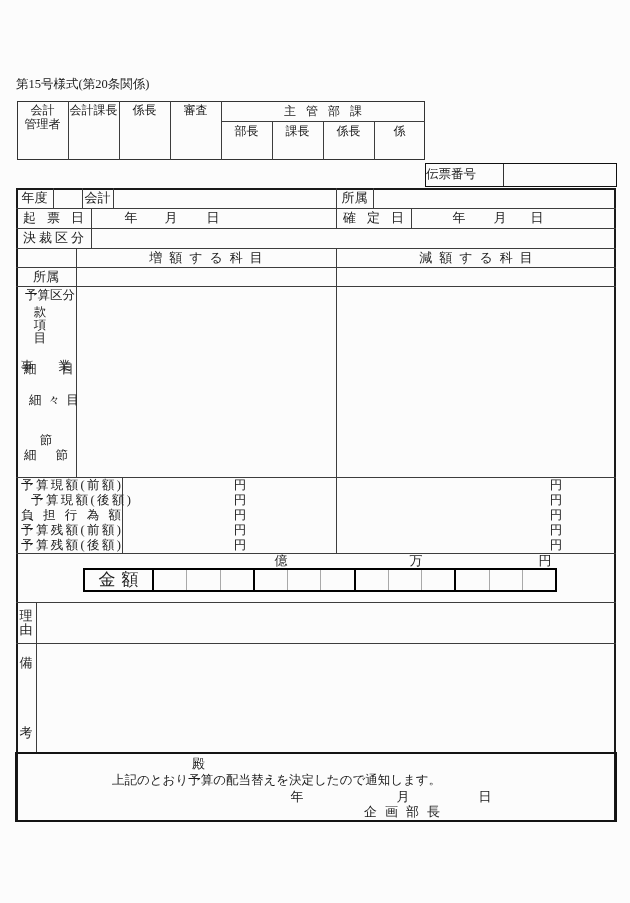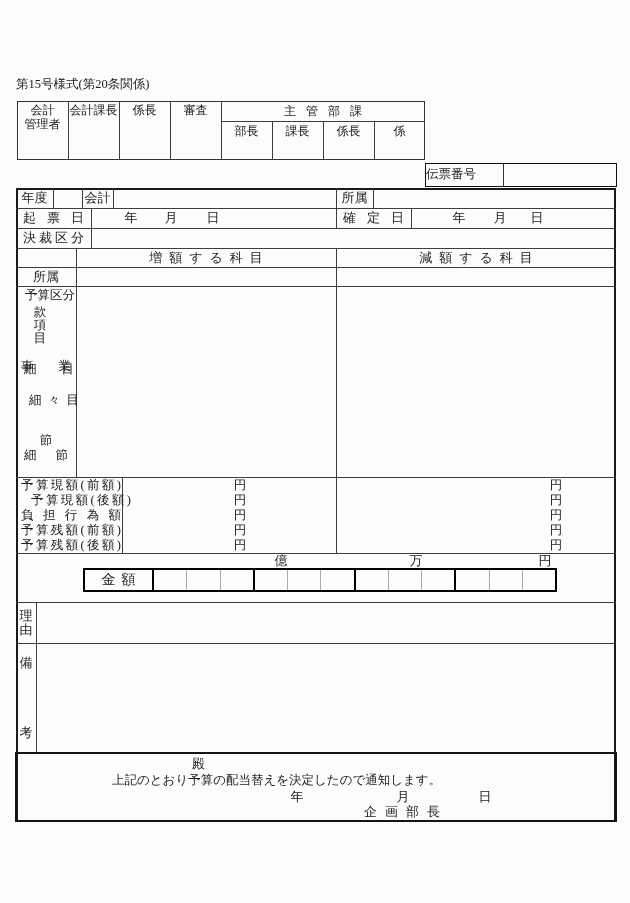--- a/index.html
+++ b/index.html
@@ -14,21 +14,21 @@
   .t{position:absolute;font-size:13px;line-height:20px;white-space:nowrap;}
   .ctr{text-align:center;}
   .jst{text-align:justify;text-align-last:justify;white-space:normal;}
   .hline{position:absolute;height:1px;background:#3d3d3d;}
   .vline{position:absolute;width:1px;background:#3d3d3d;}
   .box{position:absolute;box-sizing:border-box;}
   .fs12{font-size:12px;}
   .fs125{font-size:12.5px;}
   .fs135{font-size:13.5px;}
   .amountbox{border:2px solid #000;display:flex;}
-  .amt-label{width:69px;border-right:2px solid #000;line-height:20px;text-align:center;font-size:14px;letter-spacing:6px;padding-left:6px;box-sizing:border-box;}
+  .amt-label{width:69px;border-right:2px solid #000;line-height:20px;text-align:center;font-size:17px;letter-spacing:6px;padding-left:6px;box-sizing:border-box;}
   .dcell{flex:1;border-right:1px solid #a9a9a9;}
   .dcell.grp{border-right:2px solid #000;}
   .dcell.last{border-right:none;}
   .vstack{position:absolute;display:flex;flex-direction:column;align-items:center;}
 </style>
 </head>
 <body>
 
 <div class="page">
 

